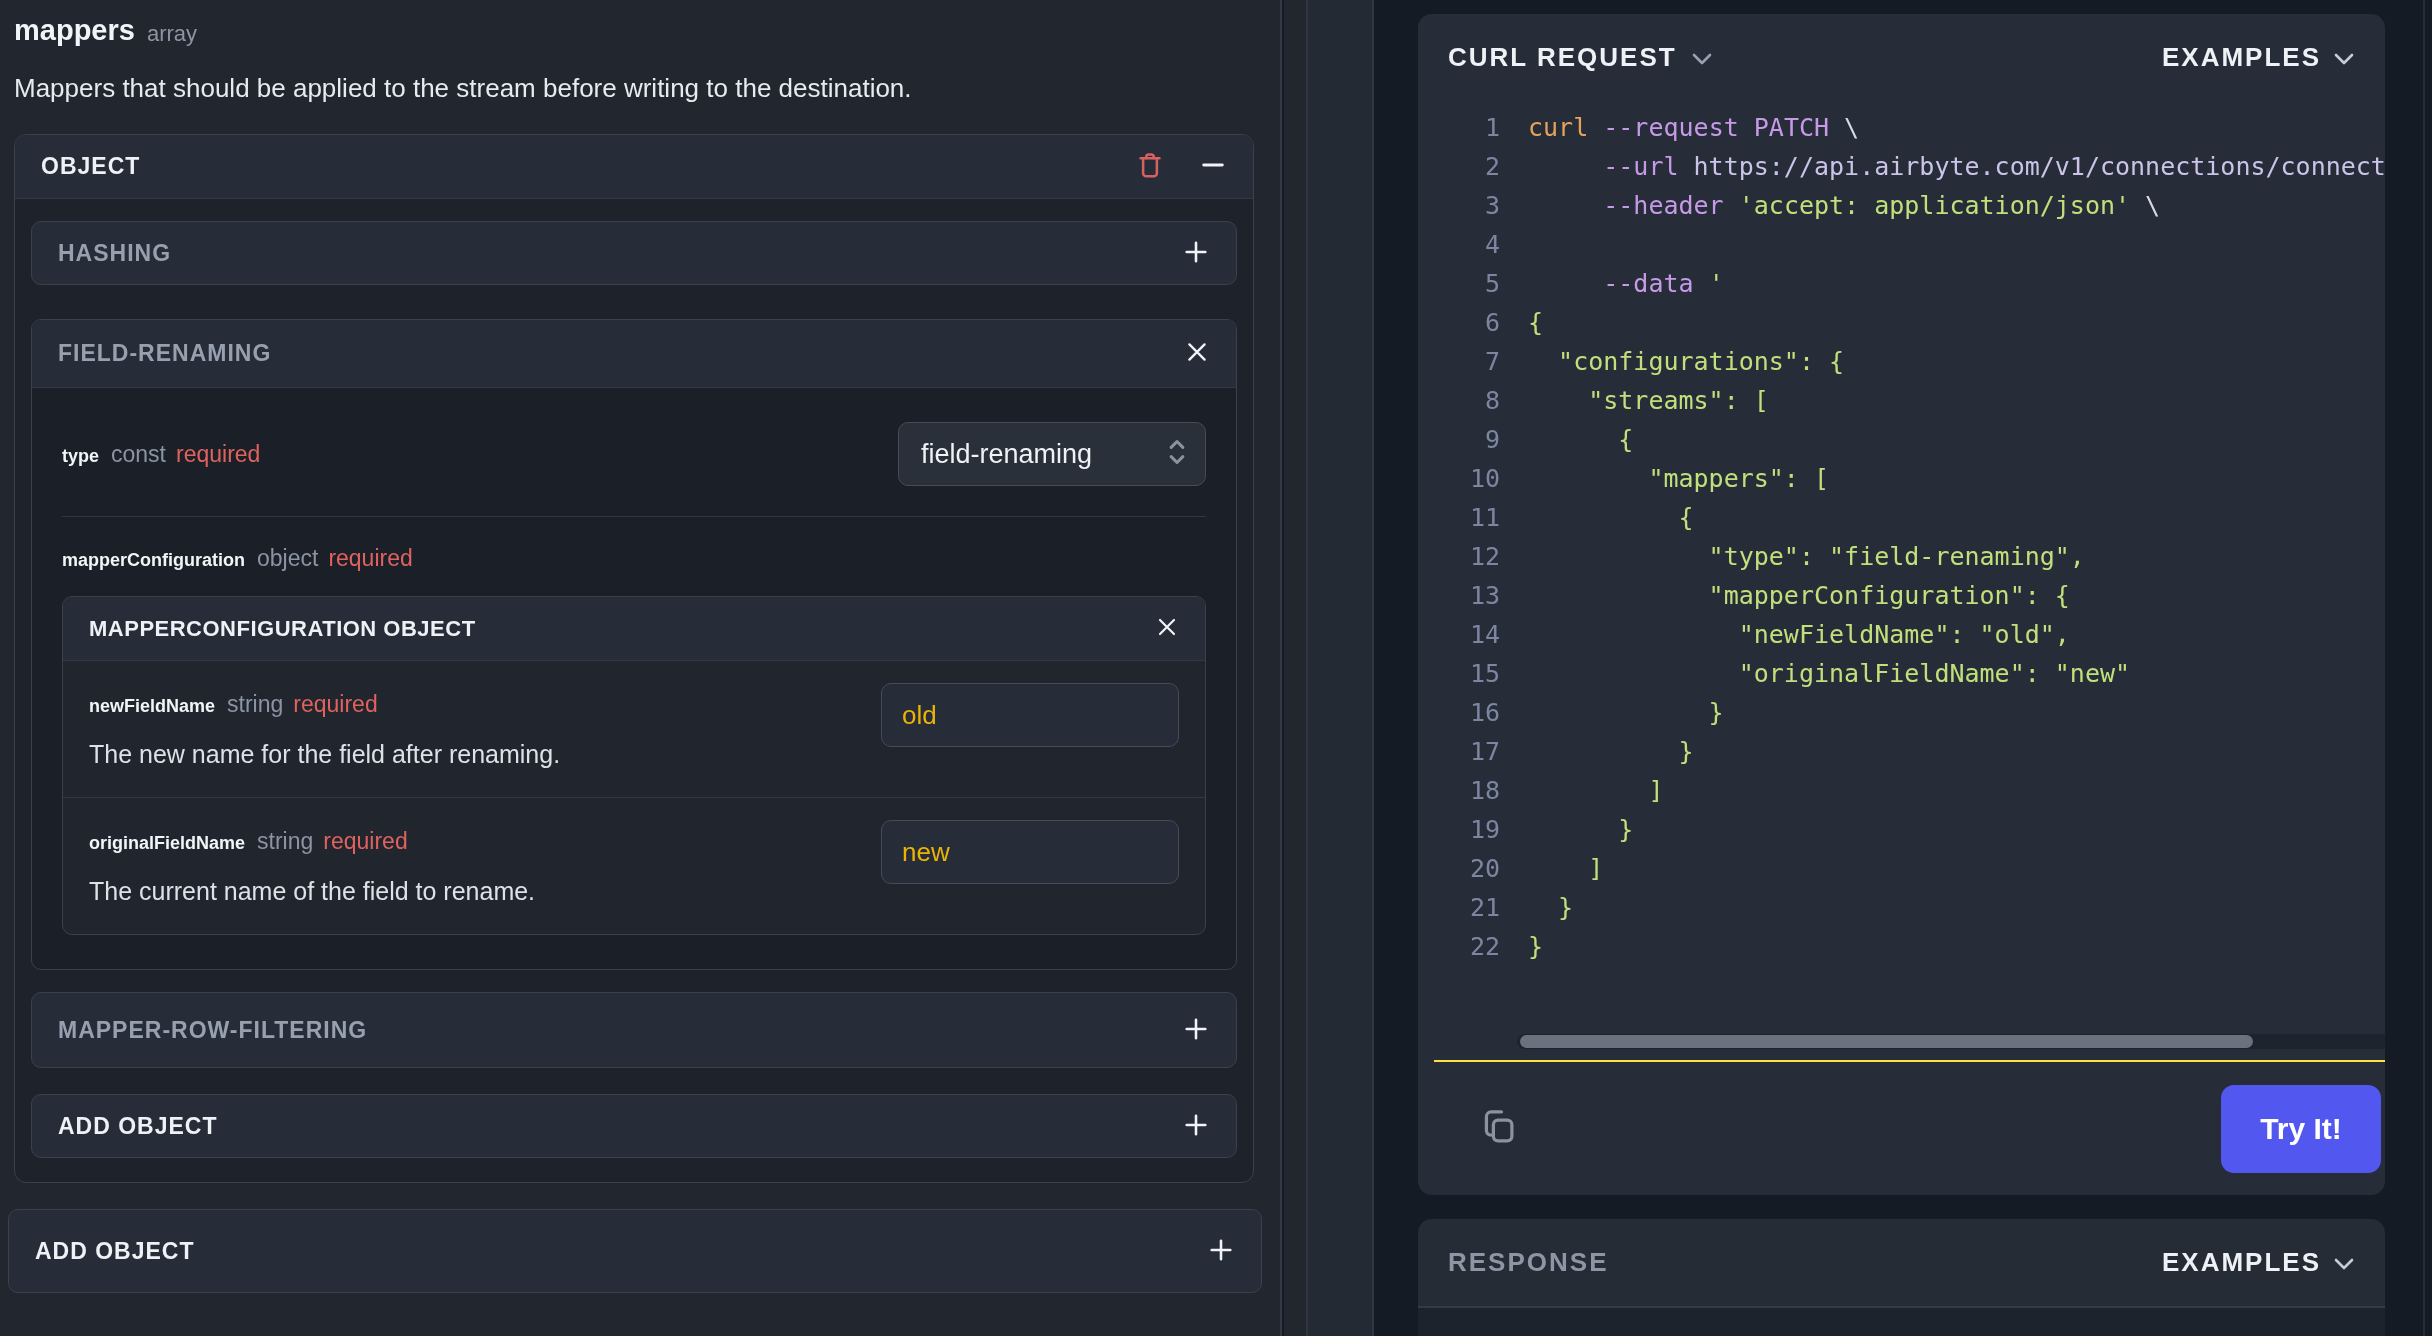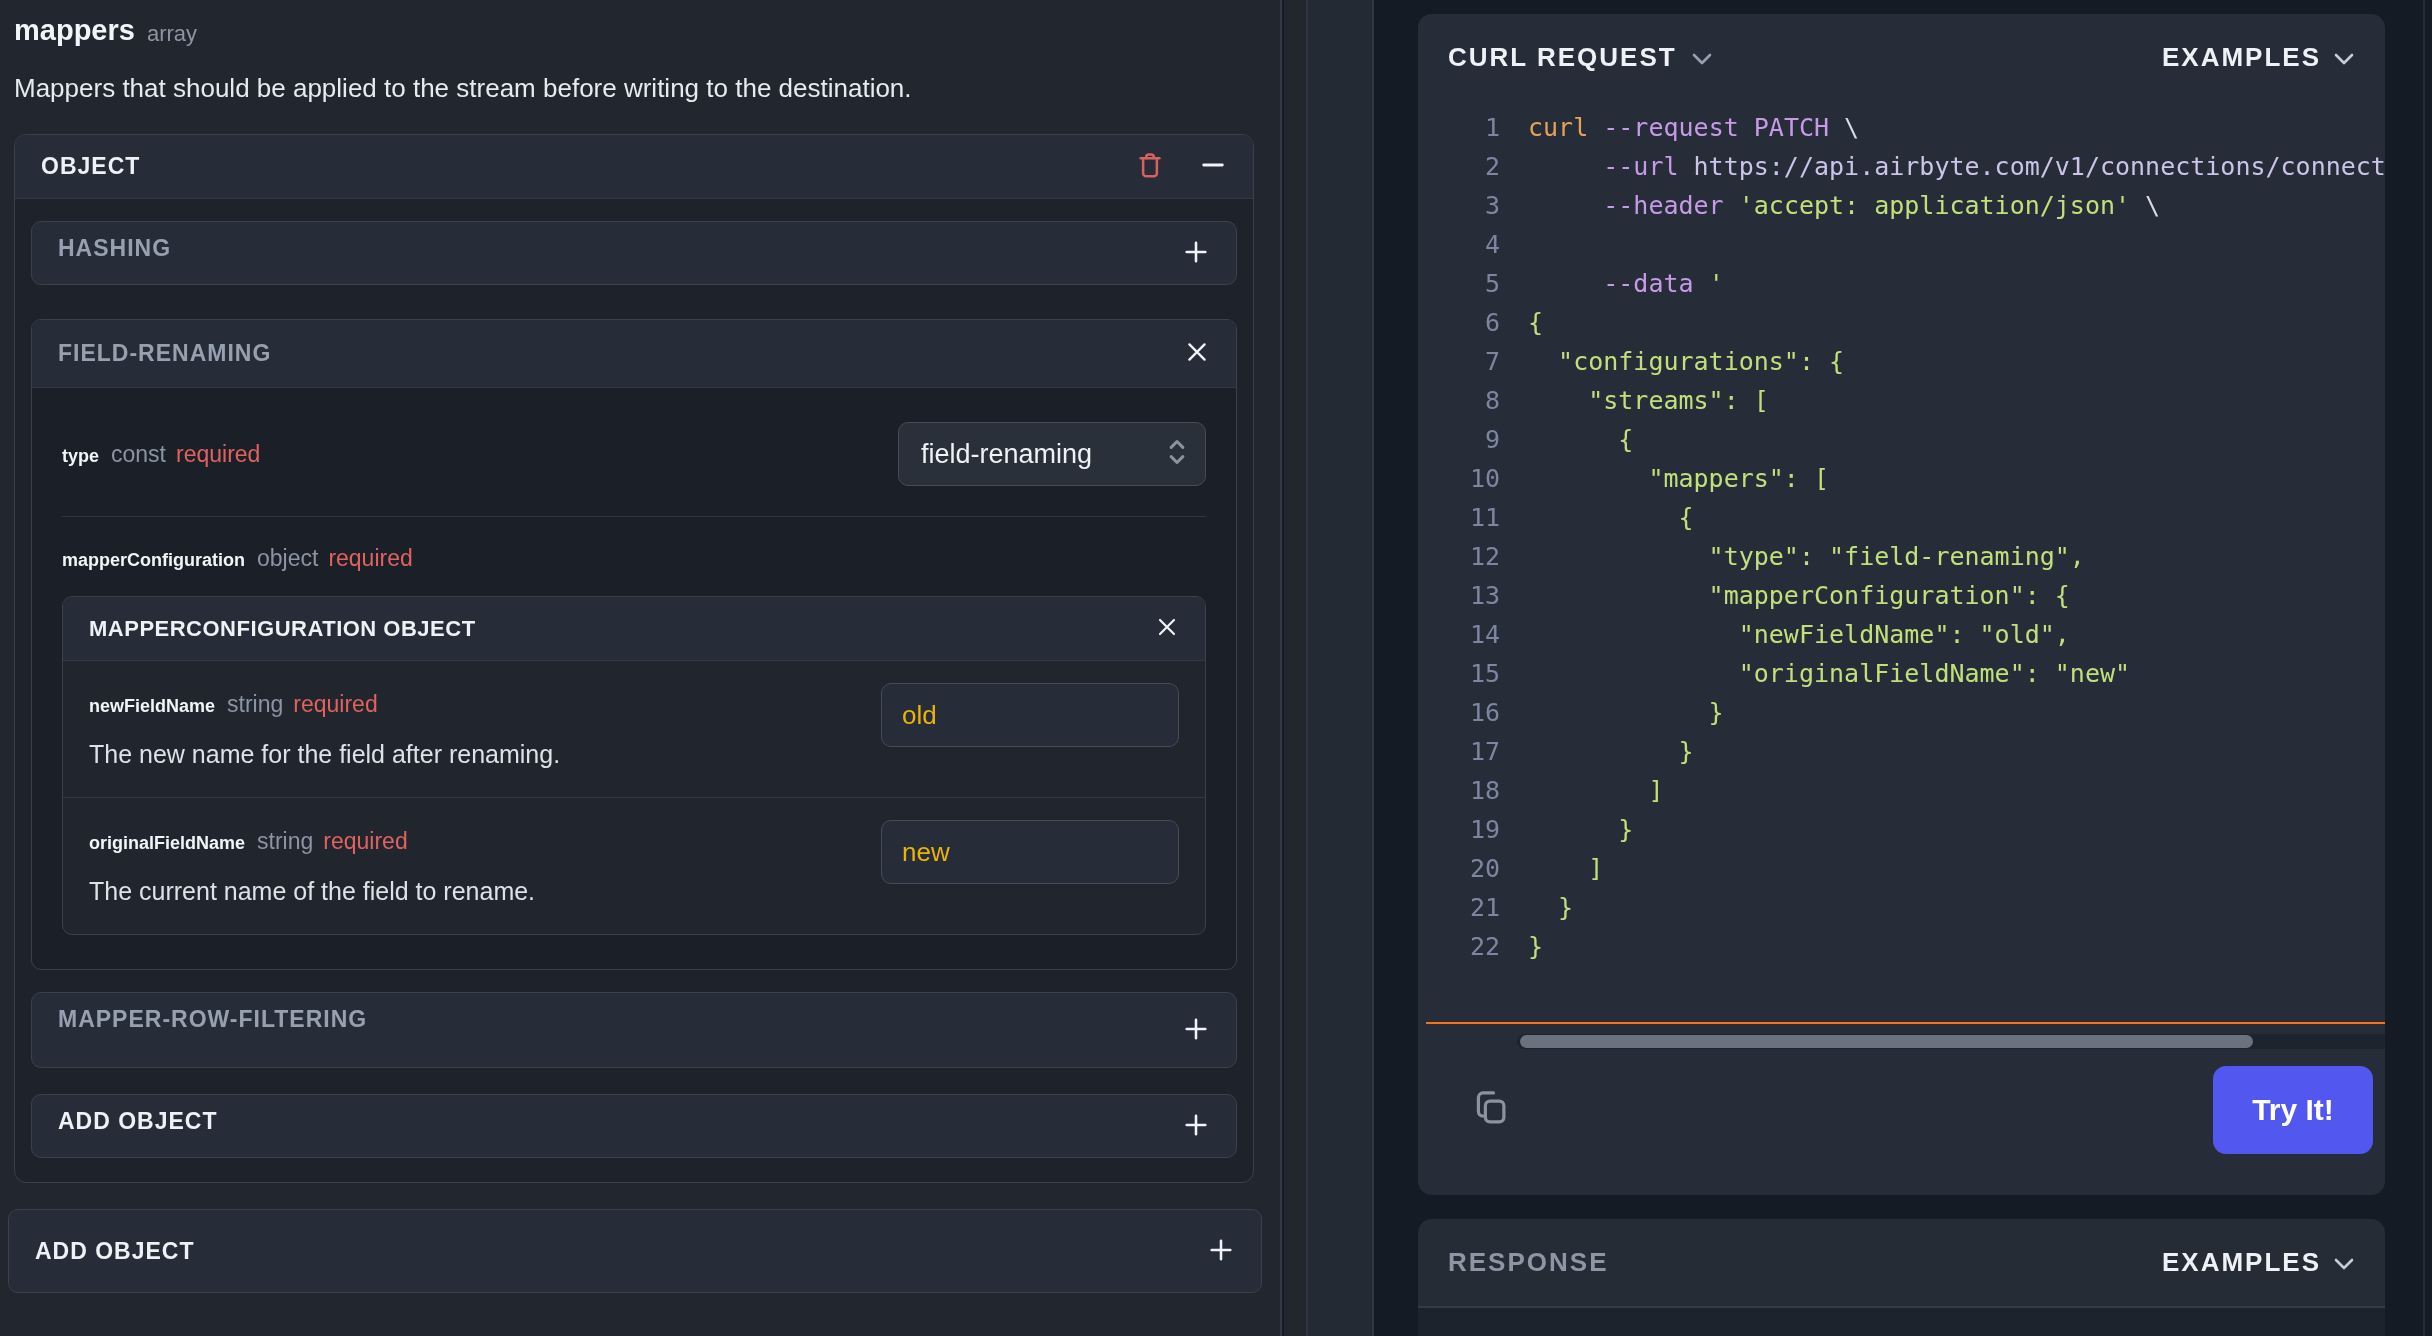--- a/index.html
+++ b/index.html
@@ -19,21 +19,21 @@
   .card { border:1.5px solid #3a414d; border-radius:12px; }
   .object-card { margin-top:30px; background:#1d222b; }
   .card-header { height:64px; background:#272d38; border-radius:10.5px 10.5px 0 0;
                  border-bottom:1.5px solid #323945; display:flex; align-items:center;
                  padding:0 26px; }
   .card-header .hdr-label { font-size:23px; font-weight:bold; letter-spacing:1px; color:#eef1f5; }
   .hdr-spacer { flex:1; }
   .object-body { padding:22px 16px 24px 16px; }
 
   .bar { height:64px; border:1.5px solid #3a414d; border-radius:10px; background:#272d38;
-         display:flex; padding:13px 26px; }
+         display:flex; align-items:center; padding:13px 26px; }
   .bar .bar-label { font-size:23px; font-weight:bold; letter-spacing:1px; color:#97a0ae; }
   .bar .bar-label.white { color:#eef1f5; }
   .bar-mrf { height:76px; margin-top:22px; }
   .bar-add-inner { margin-top:26px; }
 
   .fr-card { margin-top:34px; border:1.5px solid #3a414d; border-radius:10px; background:#1b2028; }
   .fr-header { height:68px; background:#272d38; border-radius:8.5px 8.5px 0 0;
                border-bottom:1.5px solid #323945; display:flex; align-items:center; padding:0 26px; }
   .fr-header .hdr-label { font-size:23px; font-weight:bold; letter-spacing:1px; color:#97a0ae; }
   .fr-body { padding:0 30px; }
@@ -102,22 +102,22 @@
   .tok-f { color:#c79ae8; }
   .tok-u { color:#cbc3e8; }
   .tok-p { color:#d5dae3; }
   .tok-s { color:#c1e07c; }
 
   .hscroll { position:absolute; left:99px; top:1020px; width:878px; height:15px;
              background:#1d242e; border-radius:8px; cursor:pointer; }
   .hscroll-thumb { position:absolute; left:3px; top:1px; width:733px; height:13px;
                    background:#6a7280; border-radius:7px; cursor:grab; }
 
-  .code-footer { position:absolute; left:8px; bottom:0; width:100%; height:173px;
-                 border-top:2px solid #f97316; display:flex; align-items:center;
+  .code-footer { position:absolute; left:16px; bottom:0; width:100%; height:135px;
+                 border-top:2px solid #fde047; display:flex; align-items:center;
                  padding:0 20px 0 44px; }
   .try-btn { margin-left:auto; width:160px; height:88px; background:#5257f0; color:#ffffff;
              font-size:30px; font-weight:bold; border:none; border-radius:13px; cursor:pointer;
              font-family:"Liberation Sans", sans-serif; }
 
   .resp-card { position:absolute; left:44px; top:1219px; width:967px; height:160px;
                background:#252c36; border-radius:14px 14px 0 0; overflow:hidden; }
   .resp-header { height:89px; display:flex; align-items:center; padding:0 30px;
                  border-bottom:2px solid #343b47; }
   .resp-title { font-size:26px; font-weight:bold; letter-spacing:2px; color:#8d96a5;

